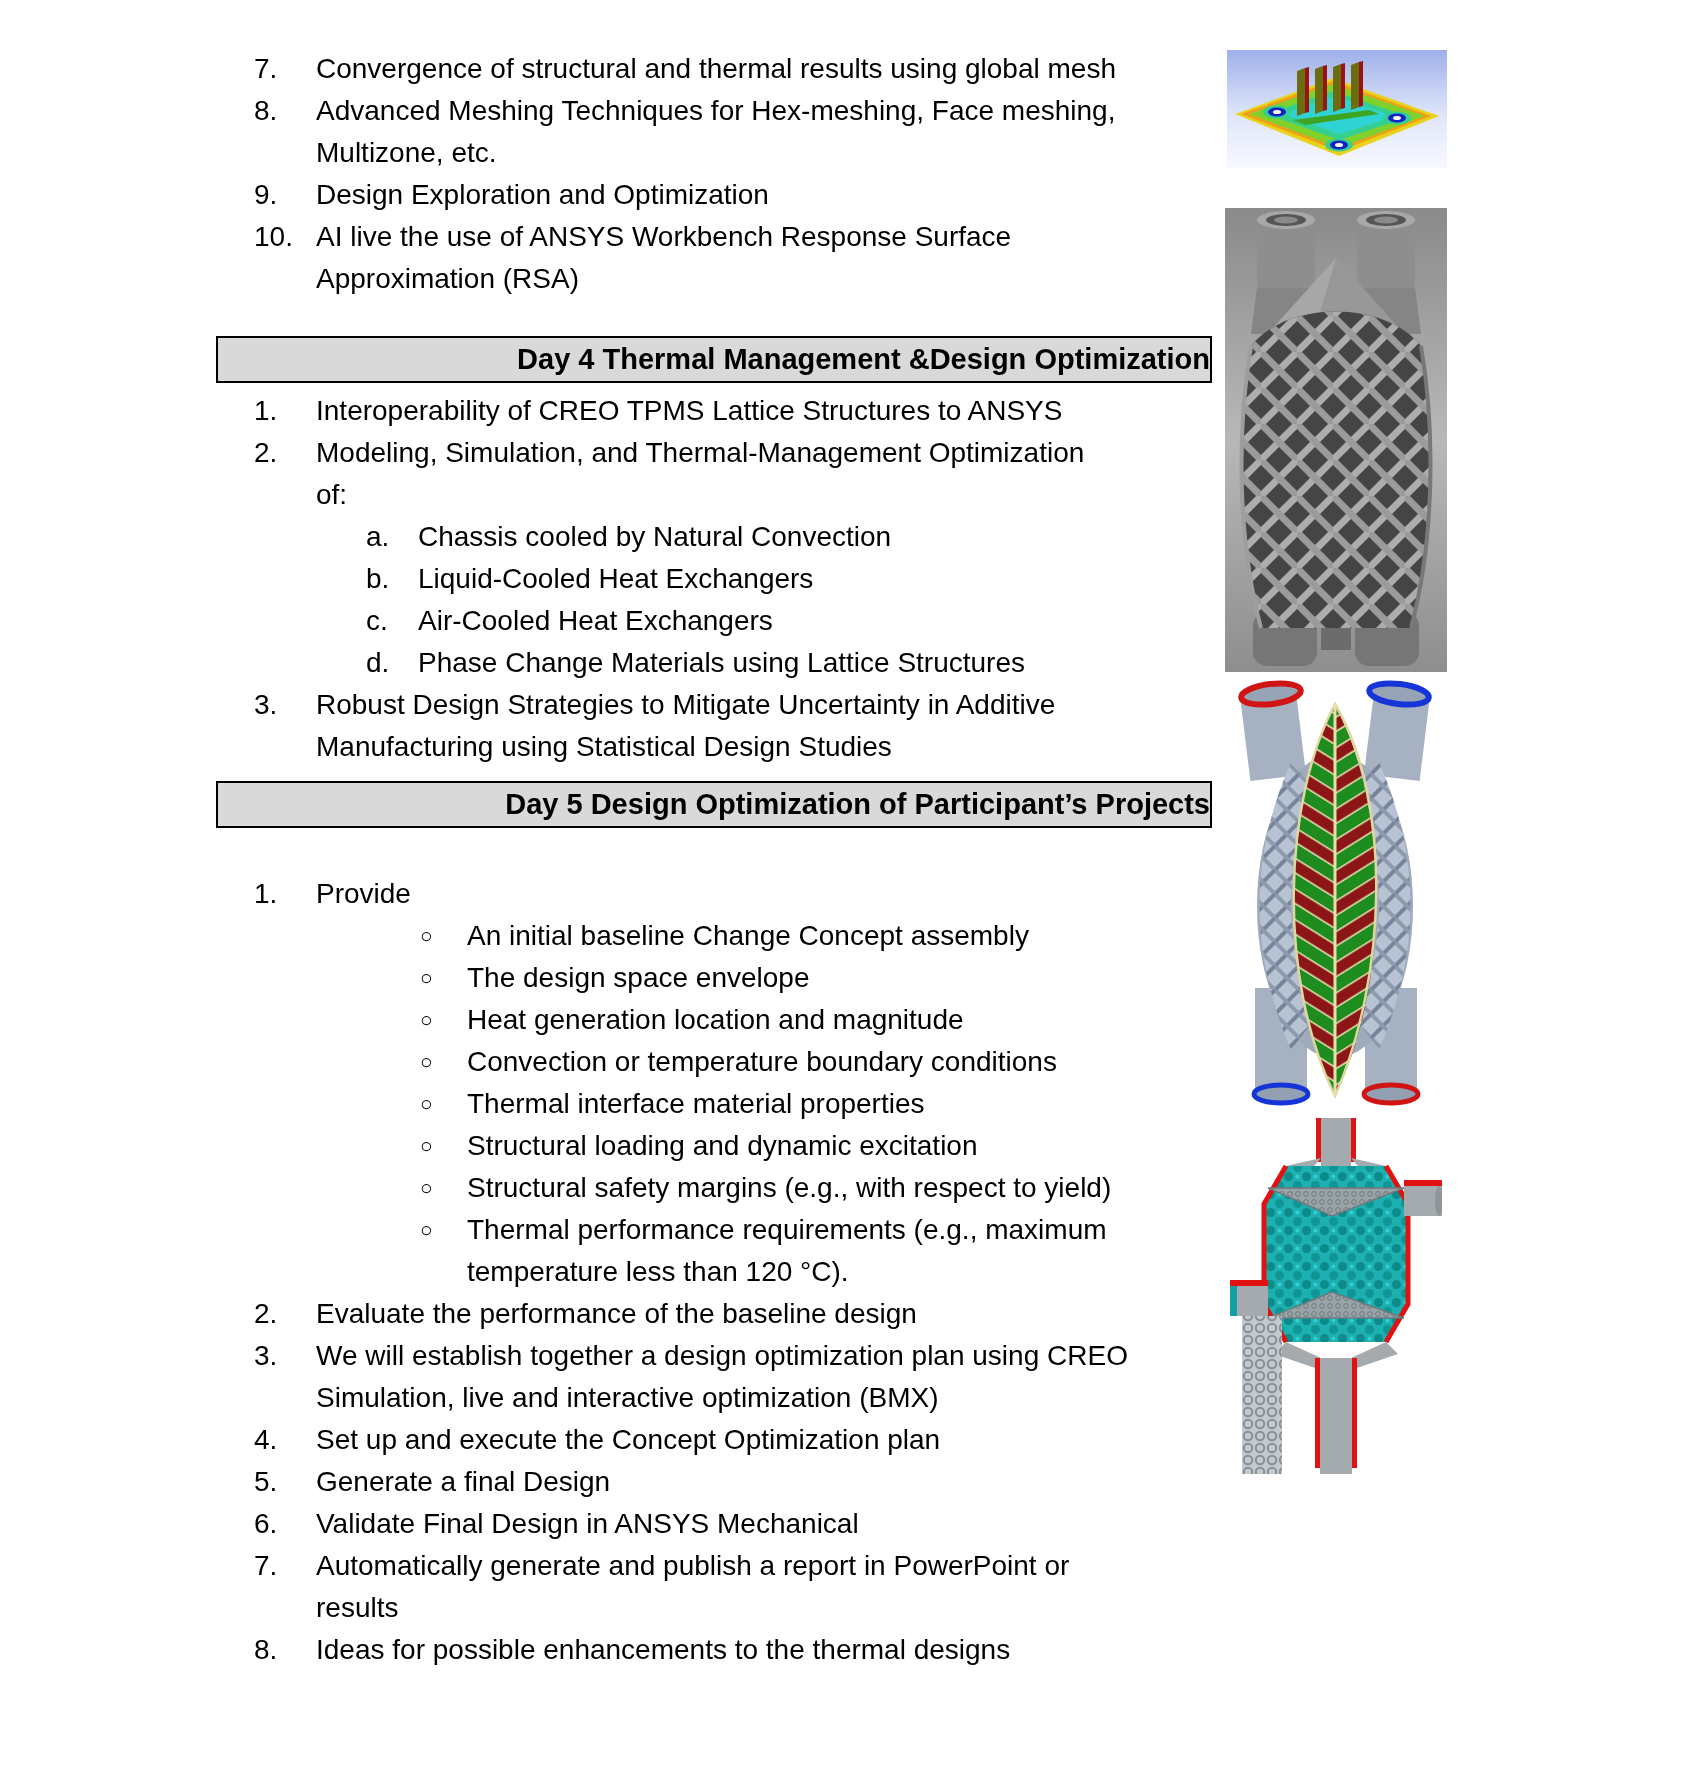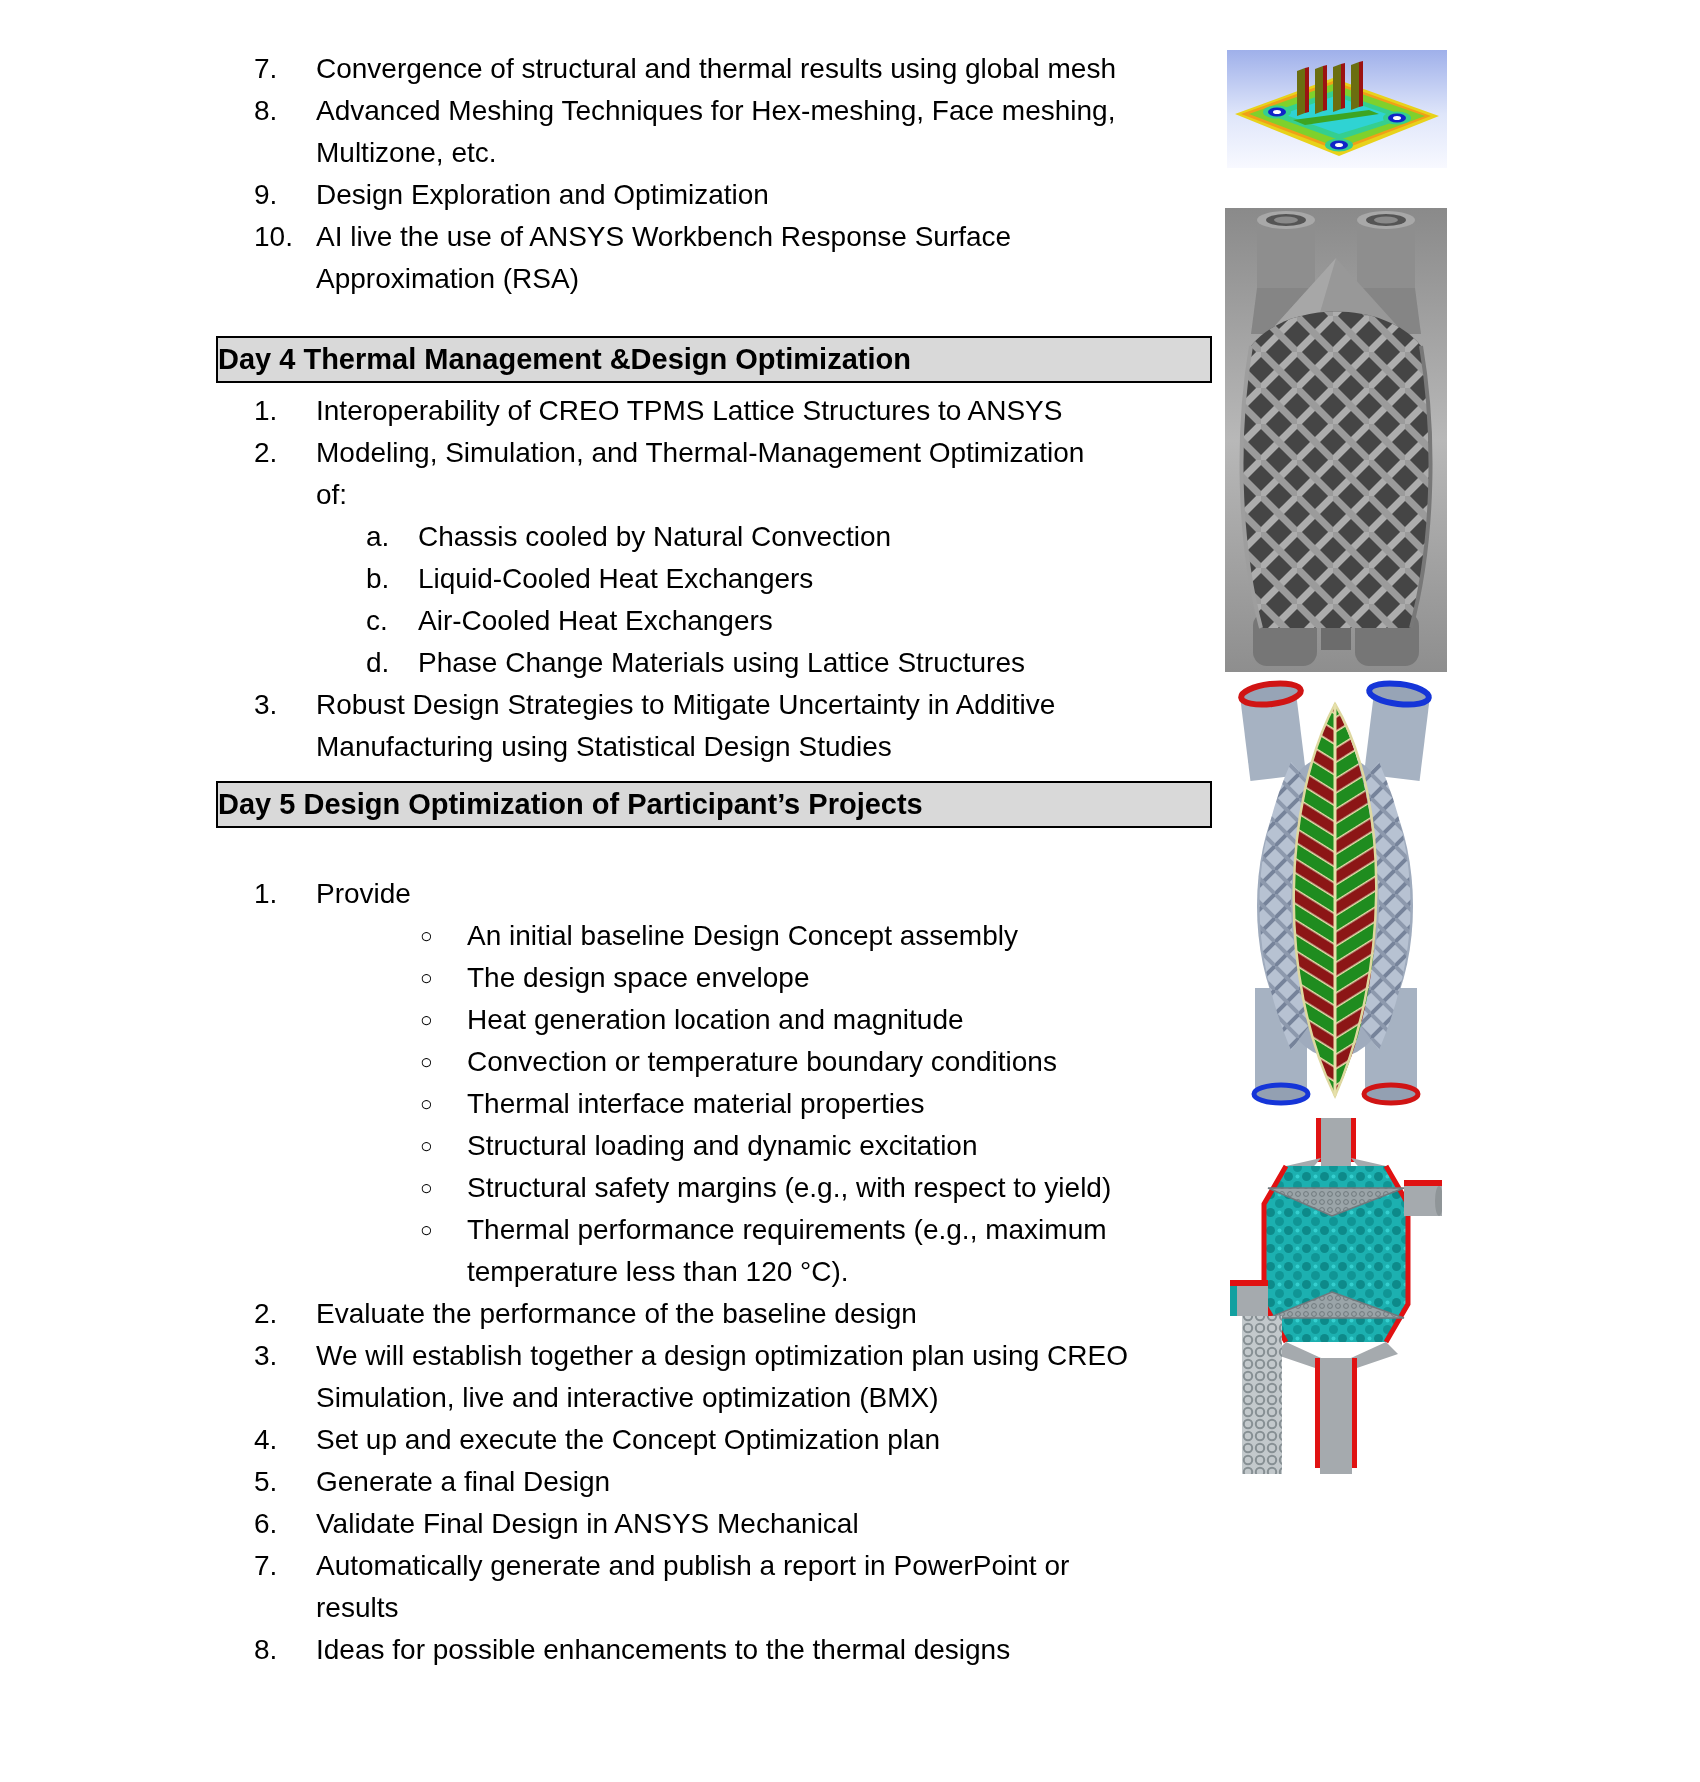--- a/index.html
+++ b/index.html
@@ -9,21 +9,21 @@
   }
   .content{position:absolute;left:216px;top:48px;width:996px;}
   .row{display:flex;font-size:28px;line-height:42px;white-space:nowrap;}
   .row .marker{flex:none;}
   .l1{padding-left:38px;}  .l1 .marker{width:62px;}
   .l2{padding-left:150px;} .l2 .marker{width:52px;}
   .l3{padding-left:204px;} .l3 .marker{width:47px;font-size:21px;}
   .txt .line{white-space:nowrap;}
   .bar{
     height:43px;border:2px solid #000;background:#d9d9d9;
-    text-align:left;font-size:29px;font-weight:bold;line-height:43px;
+    text-align:right;font-size:29px;font-weight:bold;line-height:43px;
   }
   .mt-bar4{margin-top:36px;}
   .mt-after-bar4{margin-top:7px;}
   .mt-bar5{margin-top:13px;}
   .mt-provide{margin-top:45px;}
   .fig{position:absolute;}
   #fig1{left:1227px;top:50px;width:220px;height:118px;}
   #fig2{left:1225px;top:208px;width:222px;height:464px;}
   #fig3{left:1227px;top:678px;width:216px;height:434px;}
   #fig4{left:1230px;top:1118px;width:212px;height:358px;}
@@ -114,21 +114,21 @@
 
     <div class="row l1 mt-provide">
       <span class="marker">1.</span>
       <div class="txt">
         <div class="line">Provide</div>
       </div>
     </div>
     <div class="row l3">
       <span class="marker">○</span>
       <div class="txt">
-        <div class="line">An initial baseline Design Concept assembly</div>
+        <div class="line">An initial baseline Change Concept assembly</div>
       </div>
     </div>
     <div class="row l3">
       <span class="marker">○</span>
       <div class="txt">
         <div class="line">The design space envelope</div>
       </div>
     </div>
     <div class="row l3">
       <span class="marker">○</span>

